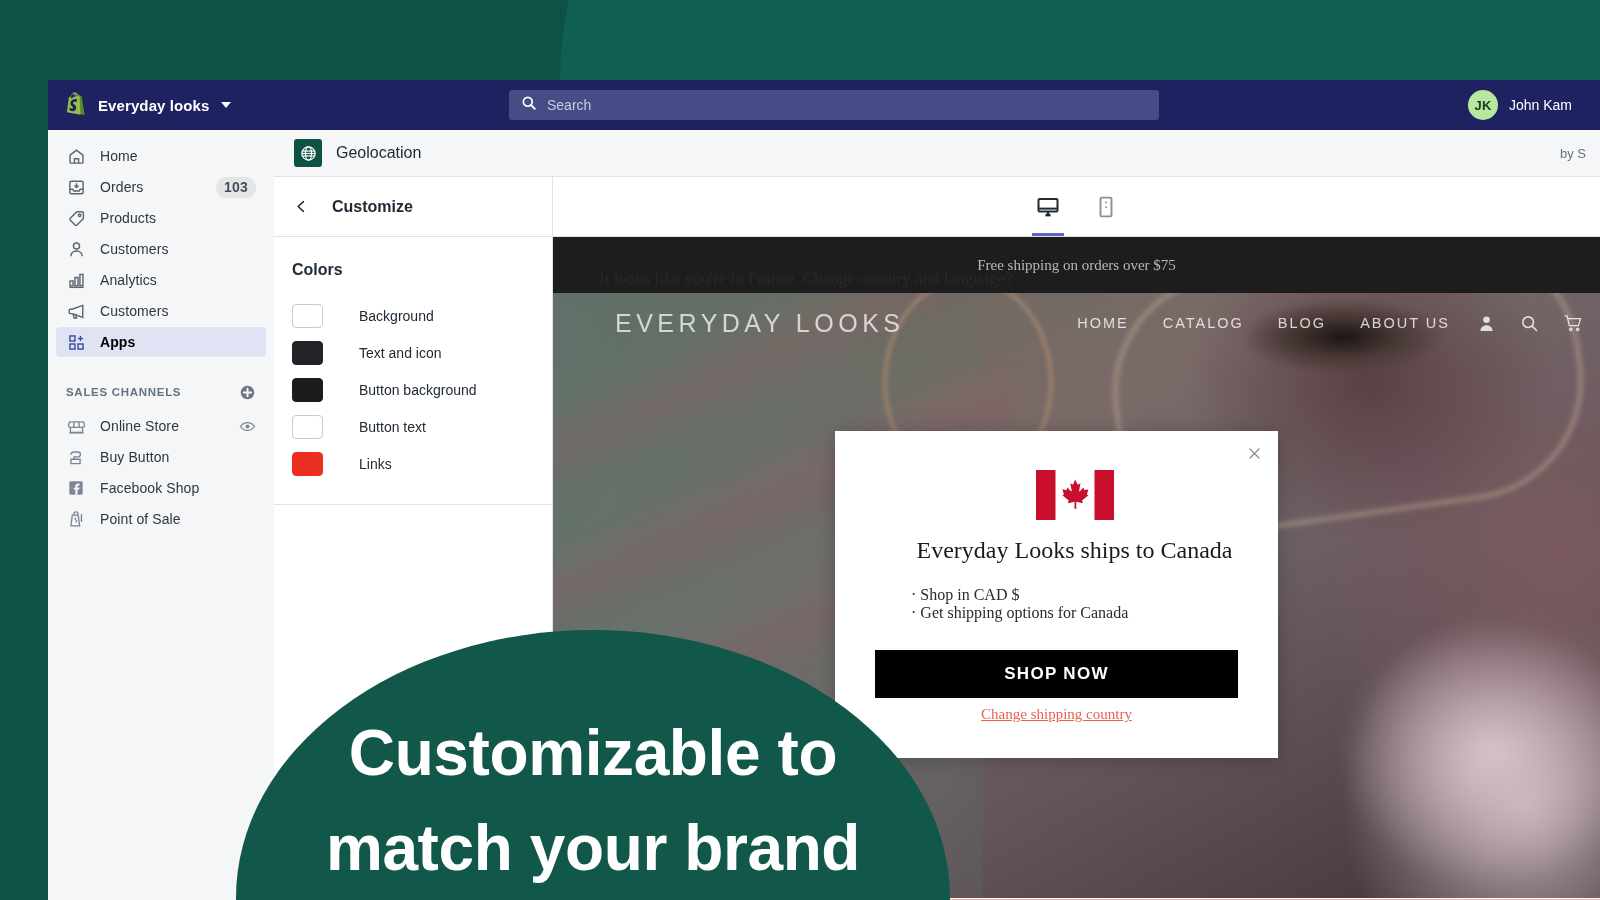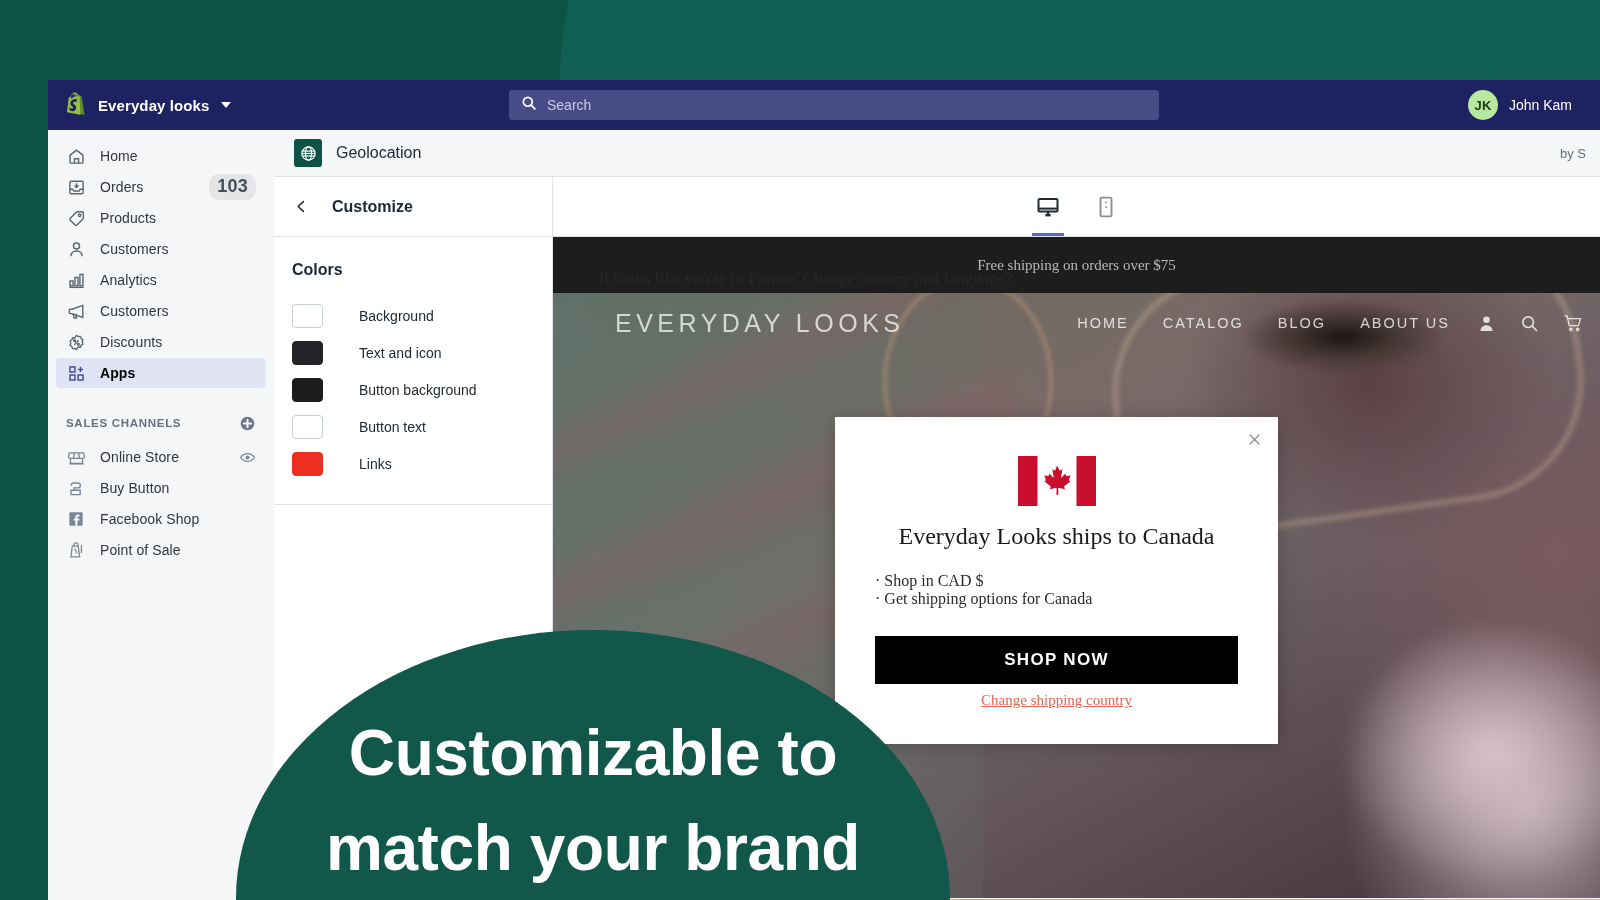--- a/index.html
+++ b/index.html
@@ -100,42 +100,42 @@
   }
   .nav-item .nav-ico { flex: 0 0 20px; width: 20px; height: 20px; display:flex; align-items:center; justify-content:center; }
   .nav-item .nav-label {
     margin-left: 14px; font-size: 14px; color: #31373d; letter-spacing: .1px;
   }
   .nav-item.active { background: #dfe3f3; }
   .nav-item.active .nav-label { color: #000000; font-weight: 600; }
   .nav-badge {
     position: absolute; right: 10px;
     background: #e4e5e7; color: #454f5b;
-    font-size: 18px; font-weight: 600;
+    font-size: 14px; font-weight: 600;
     border-radius: 10px; padding: 2px 8px 3px 8px;
     letter-spacing: .2px;
   }
   .section-head {
     display: flex; align-items: center;
     height: 34px; margin: 18px 8px 2px 8px; padding-left: 10px;
     position: relative;
     text-align: right;
   }
   .section-head .sh-label {
     font-size: 11.5px; font-weight: 600; color: #637381;
     letter-spacing: .7px;
   }
   .section-head .sh-action { position: absolute; right: 10px; cursor: pointer; display:flex; }
   .nav-item .nav-action { position: absolute; right: 10px; display:flex; cursor: pointer; }
 
   
   #app-frame {
     position: absolute; left: 226px; top: 50px;
     width: 1326px; height: 770px;
-    background: #eab308;
+    background: #fca5a5;
   }
   #app-header {
     position: relative;
     height: 47px; background: #f4f6f8;
     border-bottom: 1px solid #dfe3e8;
     display: flex; align-items: center;
   }
   #app-icon {
     width: 28px; height: 28px; margin-left: 20px;
     background: #0d5345; border-radius: 3px;
@@ -290,24 +290,25 @@
   }
   #store-icons {
     position: absolute; right: 16px;
     display: flex; align-items: center; gap: 24px;
   }
   #store-icons .sico { opacity: .8; cursor: pointer; display: flex; }
 
   
   #geo-modal {
     position: absolute;
-    left: 282px; top: 180px;
+    left: 282px; top: 194px;
     width: 443px; height: 327px;
     background: #ffffff;
     box-shadow: 0 2px 18px rgba(0,0,0,.22);
+    padding-left: 36px;
   }
   #geo-close {
     position: absolute; right: 12px; top: 10px;
     width: 24px; height: 24px;
     display: flex; align-items: center; justify-content: center;
     cursor: pointer;
   }
   #geo-flag {
     margin: 39px auto 0 auto;
     width: 78px; height: 50px;
@@ -460,31 +461,20 @@
     <div class="nav-item">
       <span class="nav-ico">
         <svg width="19" height="19" viewBox="0 0 20 20" fill="none" stroke="#5c6670" stroke-width="1.5">
           <path d="M16.6 3.6 5.3 7.6H3.4a1 1 0 0 0-1 1v2.6a1 1 0 0 0 1 1h1.9l11.3 4z"></path>
           <path d="M6.4 12.4l1.1 4.4h2.6l-1-4.4"></path>
         </svg>
       </span>
       <span class="nav-label">Customers</span>
     </div>
 
-    <div class="nav-item">
-      <span class="nav-ico">
-        <svg width="19" height="19" viewBox="0 0 20 20" fill="none" stroke="#5c6670" stroke-width="1.4">
-          <path d="M10 2.5l1.9 1.3 2.3-.2.7 2.2 1.9 1.3-.8 2.2.8 2.2-1.9 1.3-.7 2.2-2.3-.2L10 17.5l-1.9-1.3-2.3.2-.7-2.2-1.9-1.3.8-2.2-.8-2.2 1.9-1.3.7-2.2 2.3.2z"></path>
-          <line x1="7.8" y1="12.3" x2="12.2" y2="7.7"></line>
-          <circle cx="8" cy="8.1" r="1"></circle>
-          <circle cx="12" cy="11.9" r="1"></circle>
-        </svg>
-      </span>
-      <span class="nav-label">Discounts</span>
-    </div>
 
     <div class="nav-item active">
       <span class="nav-ico">
         <svg width="19" height="19" viewBox="0 0 20 20" fill="none" stroke="#3d4a9e" stroke-width="1.5">
           <rect x="3.1" y="3.1" width="5.3" height="5.3"></rect>
           <rect x="3.1" y="11.6" width="5.3" height="5.3"></rect>
           <rect x="11.6" y="11.6" width="5.3" height="5.3"></rect>
           <line x1="14.2" y1="3" x2="14.2" y2="8.5"></line>
           <line x1="11.5" y1="5.8" x2="17" y2="5.8"></line>
         </svg>

